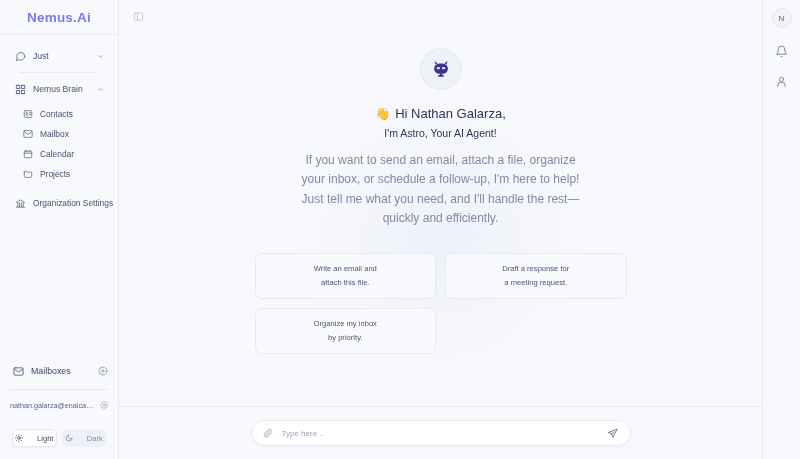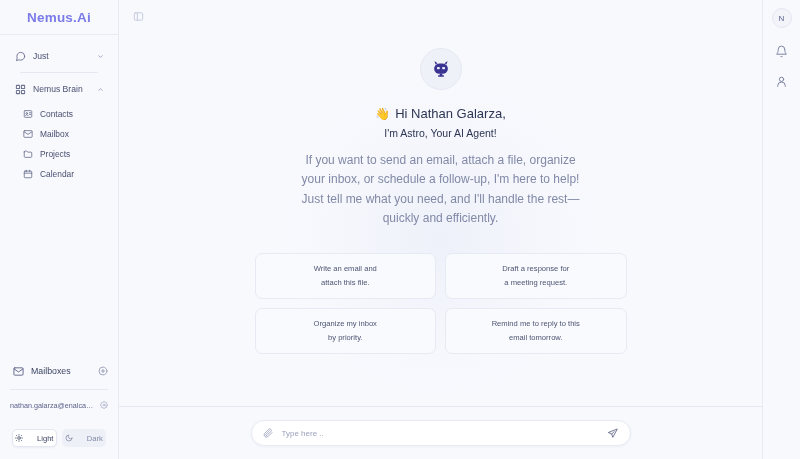--- a/index.html
+++ b/index.html
@@ -381,38 +381,51 @@
           <svg width="10" height="10" viewBox="0 0 24 24" fill="none" stroke="currentColor" stroke-width="2" stroke-linecap="round" stroke-linejoin="round">
               <rect x="2" y="4" width="20" height="16" rx="2"></rect>
               <polyline points="2.5 6.5 12 13 21.5 6.5"></polyline>
             </svg>
         </span>
         <span class="lbl">Mailbox</span>
       </div>
       <div class="sub-row">
         <span class="ico">
           <svg width="10" height="10" viewBox="0 0 24 24" fill="none" stroke="currentColor" stroke-width="2" stroke-linecap="round" stroke-linejoin="round">
-              <path d="M3 7a2 2 0 0 1 2-2h4l2 2.5h8a2 2 0 0 1 2 2V18a2 2 0 0 1-2 2H5a2 2 0 0 1-2-2V7z"></path>
-            </svg>
-        </span>
-        <span class="lbl">Projects</span>
-      </div>
-      <div class="sub-row">
-        <span class="ico">
-          <svg width="10" height="10" viewBox="0 0 24 24" fill="none" stroke="currentColor" stroke-width="2" stroke-linecap="round" stroke-linejoin="round">
               <rect x="3" y="5" width="18" height="16" rx="2"></rect>
               <line x1="3" y1="10" x2="21" y2="10"></line>
               <line x1="8" y1="3" x2="8" y2="6.5"></line>
               <line x1="16" y1="3" x2="16" y2="6.5"></line>
             </svg>
         </span>
         <span class="lbl">Calendar</span>
       </div>
-    </div>
-
+      <div class="sub-row">
+        <span class="ico">
+          <svg width="10" height="10" viewBox="0 0 24 24" fill="none" stroke="currentColor" stroke-width="2" stroke-linecap="round" stroke-linejoin="round">
+              <path d="M3 7a2 2 0 0 1 2-2h4l2 2.5h8a2 2 0 0 1 2 2V18a2 2 0 0 1-2 2H5a2 2 0 0 1-2-2V7z"></path>
+            </svg>
+        </span>
+        <span class="lbl">Projects</span>
+      </div>
+    </div>
+
+    <div class="org-row">
+      <span class="ico">
+        <svg width="11" height="11" viewBox="0 0 24 24" fill="none" stroke="currentColor" stroke-width="1.9" stroke-linecap="round" stroke-linejoin="round">
+            <path d="M3 10l9-6 9 6"></path>
+            <line x1="3" y1="20" x2="21" y2="20"></line>
+            <line x1="6" y1="10.5" x2="6" y2="19"></line>
+            <line x1="10" y1="10.5" x2="10" y2="19"></line>
+            <line x1="14" y1="10.5" x2="14" y2="19"></line>
+            <line x1="18" y1="10.5" x2="18" y2="19"></line>
+          </svg>
+      </span>
+      <span class="lbl">Organization Settings</span>
+    </div>
 
     <div class="sidebar-spacer"></div>
 
     <div class="mailboxes-head">
       <span class="ico">
         <svg width="11" height="11" viewBox="0 0 24 24" fill="none" stroke="currentColor" stroke-width="2" stroke-linecap="round" stroke-linejoin="round">
             <rect x="2" y="4" width="20" height="16" rx="2"></rect>
             <polyline points="2.5 6.5 12 13 21.5 6.5"></polyline>
           </svg>
       </span>
@@ -509,24 +522,20 @@
           <span>attach this file.</span>
         </div>
         <div class="card">
           <span>Draft a response for</span>
           <span>a meeting request.</span>
         </div>
         <div class="card">
           <span>Organize my inbox</span>
           <span>by priority.</span>
         </div>
-        <div class="card">
-          <span>Remind me to reply to this</span>
-          <span>email tomorrow.</span>
-        </div>
       </div>
     </div>
 
     <div class="composer-divider"></div>
 
     <div class="composer-area">
       <div class="composer">
         <span class="clip">
           <svg width="10" height="10" viewBox="0 0 24 24" fill="none" stroke="currentColor" stroke-width="2" stroke-linecap="round" stroke-linejoin="round">
               <path d="M21.4 11.05 12.2 20.25a5.5 5.5 0 0 1-7.78-7.78l9.2-9.2a3.67 3.67 0 1 1 5.19 5.19l-9.2 9.2a1.83 1.83 0 1 1-2.6-2.6l8.5-8.48"></path>

